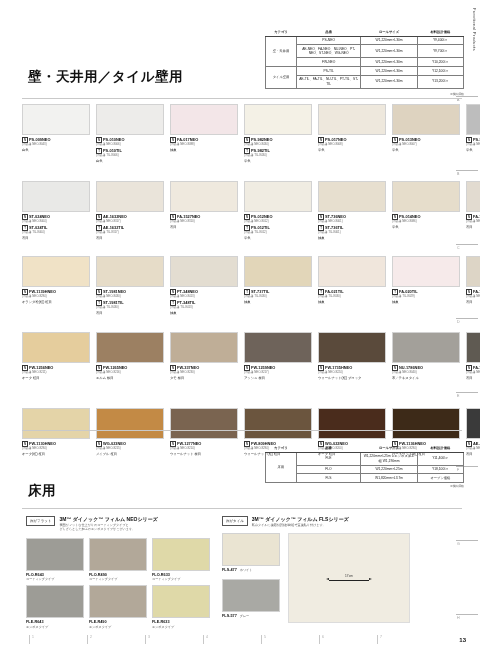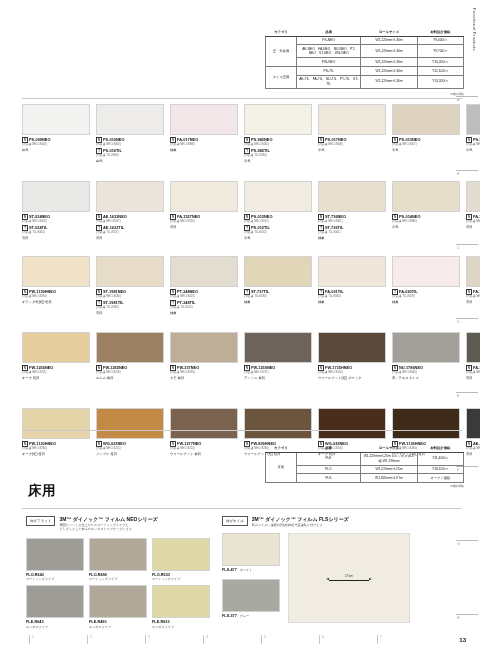--- a/index.html
+++ b/index.html
@@ -209,20 +209,21 @@
         </tr>
         <tr>
           <td class="item">AE-TIL、FA-TIL、NU-TIL、PT-TIL、ST-TIL</td>
           <td class="roll">W1,220mm×L30m</td>
           <td class="price">¥13,200/㎡</td>
         </tr>
       </tbody>
     </table>
   <div class="tbl-note">※税抜価格</div>
 
+  <div class="sec-title" id="sec-wall">壁・天井用／タイル壁用</div>
   <div class="sec-rule" style="top:98px;"></div>
 
   <div class="grid" id="wall-grid" style="position: absolute; height: 370px;">
       <div class="row" style="position: absolute; top: 0px; left: 0px;">
         <div class="cell">
           <span class="sw" style="background:#f2f2f0"></span>
           <div class="meta">
             <div class="ent">
               <div class="code"><span class="badge">N</span>PS-009NEO</div>
               <div class="sub">(旧品番 NEO-9043)</div>

